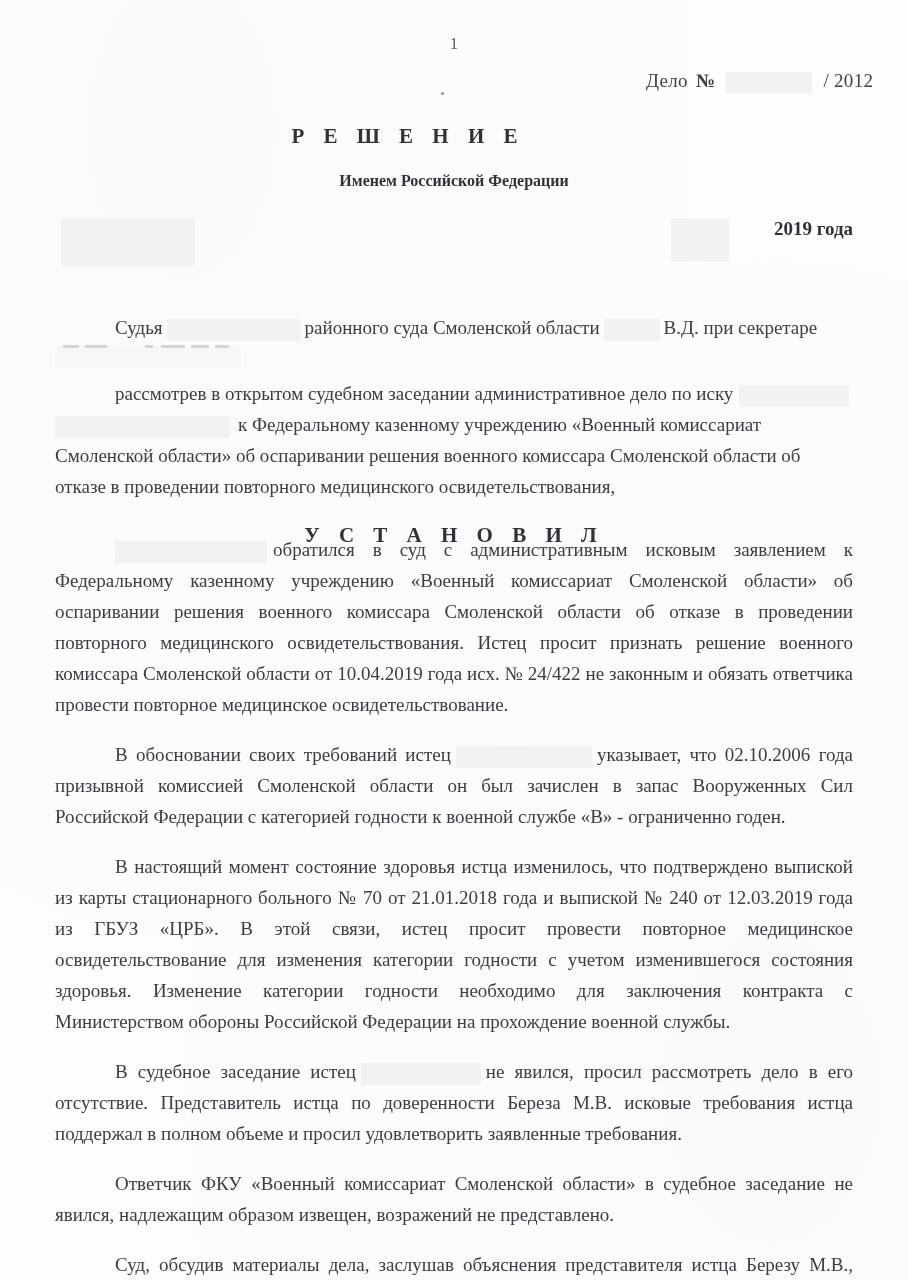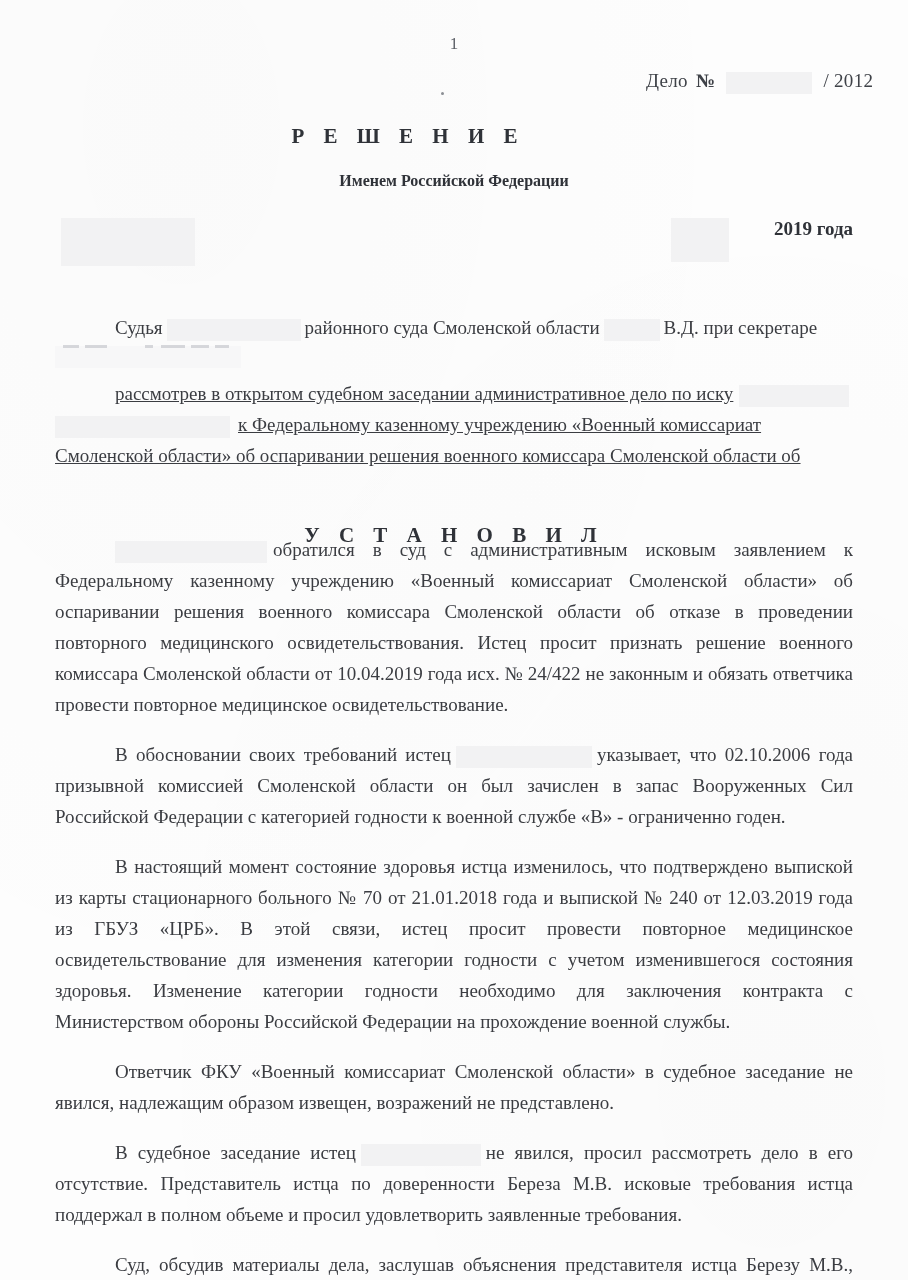--- a/index.html
+++ b/index.html
@@ -204,37 +204,37 @@
     <span class="redact-ghost" style="left:0;top:4px;width:186px;height:22px;"></span>
     <span class="ghost-marks" style="left:8px;top:3px;width:16px;"></span>
     <span class="ghost-marks" style="left:30px;top:3px;width:22px;"></span>
     <span class="ghost-marks" style="left:90px;top:3px;width:8px;"></span>
     <span class="ghost-marks" style="left:106px;top:3px;width:24px;"></span>
     <span class="ghost-marks" style="left:136px;top:3px;width:18px;"></span>
     <span class="ghost-marks" style="left:160px;top:3px;width:14px;"></span>
   </div>
 
   <div class="body-block" style="top:378px;">
-    <p class="no-indent" style="text-indent:60px;margin-bottom:12px;text-decoration:underline;"><span>рассмотрев в открытом судебном заседании административное дело по иску</span><span class="redact" style="width:110px;margin:0 0 0 6px;"></span><br>
+    <p class="no-indent" style="text-indent:60px;margin-bottom:12px;"><span>рассмотрев в открытом судебном заседании административное дело по иску</span><span class="redact" style="width:110px;margin:0 0 0 6px;"></span><br>
     <span class="redact" style="width:175px;margin:0 8px 0 0;"></span><span>к Федеральному казенному учреждению «Военный комиссариат</span><br>
     <span>Смоленской области» об оспаривании решения  военного комиссара Смоленской области об</span><br>
-    </p>
+    <span>отказе в проведении повторного медицинского освидетельствования,</span></p>
   </div>
 
   <div class="section-heading" style="top:488px;">У С Т А Н О В И Л</div>
 
   <div class="body-block" style="top:534px;">
 
     <p><span class="redact" style="width:152px;margin:0 6px 0 0;"></span><span>обратился в суд с административным исковым заявлением к Федеральному казенному учреждению «Военный комиссариат Смоленской области» об оспаривании решения военного комиссара Смоленской области об отказе в проведении повторного медицинского освидетельствования. Истец просит признать решение военного комиссара Смоленской области от 10.04.2019 года исх. № 24/422 не законным и обязать ответчика провести повторное медицинское освидетельствование.</span></p>
 
     <p><span>В обосновании своих требований истец</span><span class="redact" style="width:136px;margin:0 5px;"></span><span>указывает, что 02.10.2006 года призывной комиссией Смоленской области он был зачислен в запас Вооруженных Сил Российской Федерации с категорией годности к военной службе «В» - ограниченно годен.</span></p>
 
     <p>В настоящий момент состояние здоровья истца изменилось, что подтверждено выпиской из карты стационарного больного № 70 от 21.01.2018 года и выпиской № 240 от 12.03.2019 года из ГБУЗ «ЦРБ». В этой связи, истец просит провести повторное медицинское освидетельствование для изменения категории годности с учетом изменившегося состояния здоровья. Изменение категории годности необходимо для заключения контракта с Министерством обороны Российской Федерации на прохождение военной службы.</p>
 
+    <p><span>В судебное заседание истец</span><span class="redact" style="width:120px;margin:0 5px;"></span><span>не явился, просил рассмотреть дело в его отсутствие. Представитель истца по доверенности Береза М.В. исковые требования истца поддержал в полном объеме и просил удовлетворить заявленные требования.</span></p>
+
     <p>Ответчик ФКУ «Военный комиссариат Смоленской области» в судебное заседание не явился, надлежащим образом извещен, возражений не представлено.</p>
 
-    <p><span>В судебное заседание истец</span><span class="redact" style="width:120px;margin:0 5px;"></span><span>не явился, просил рассмотреть дело в его отсутствие. Представитель истца по доверенности Береза М.В. исковые требования истца поддержал в полном объеме и просил удовлетворить заявленные требования.</span></p>
-
     <p>Суд, обсудив материалы дела, заслушав объяснения представителя истца Березу М.В., приходит к следующему.</p>
 
   </div>
 
 </div>
 
 </body></html>

